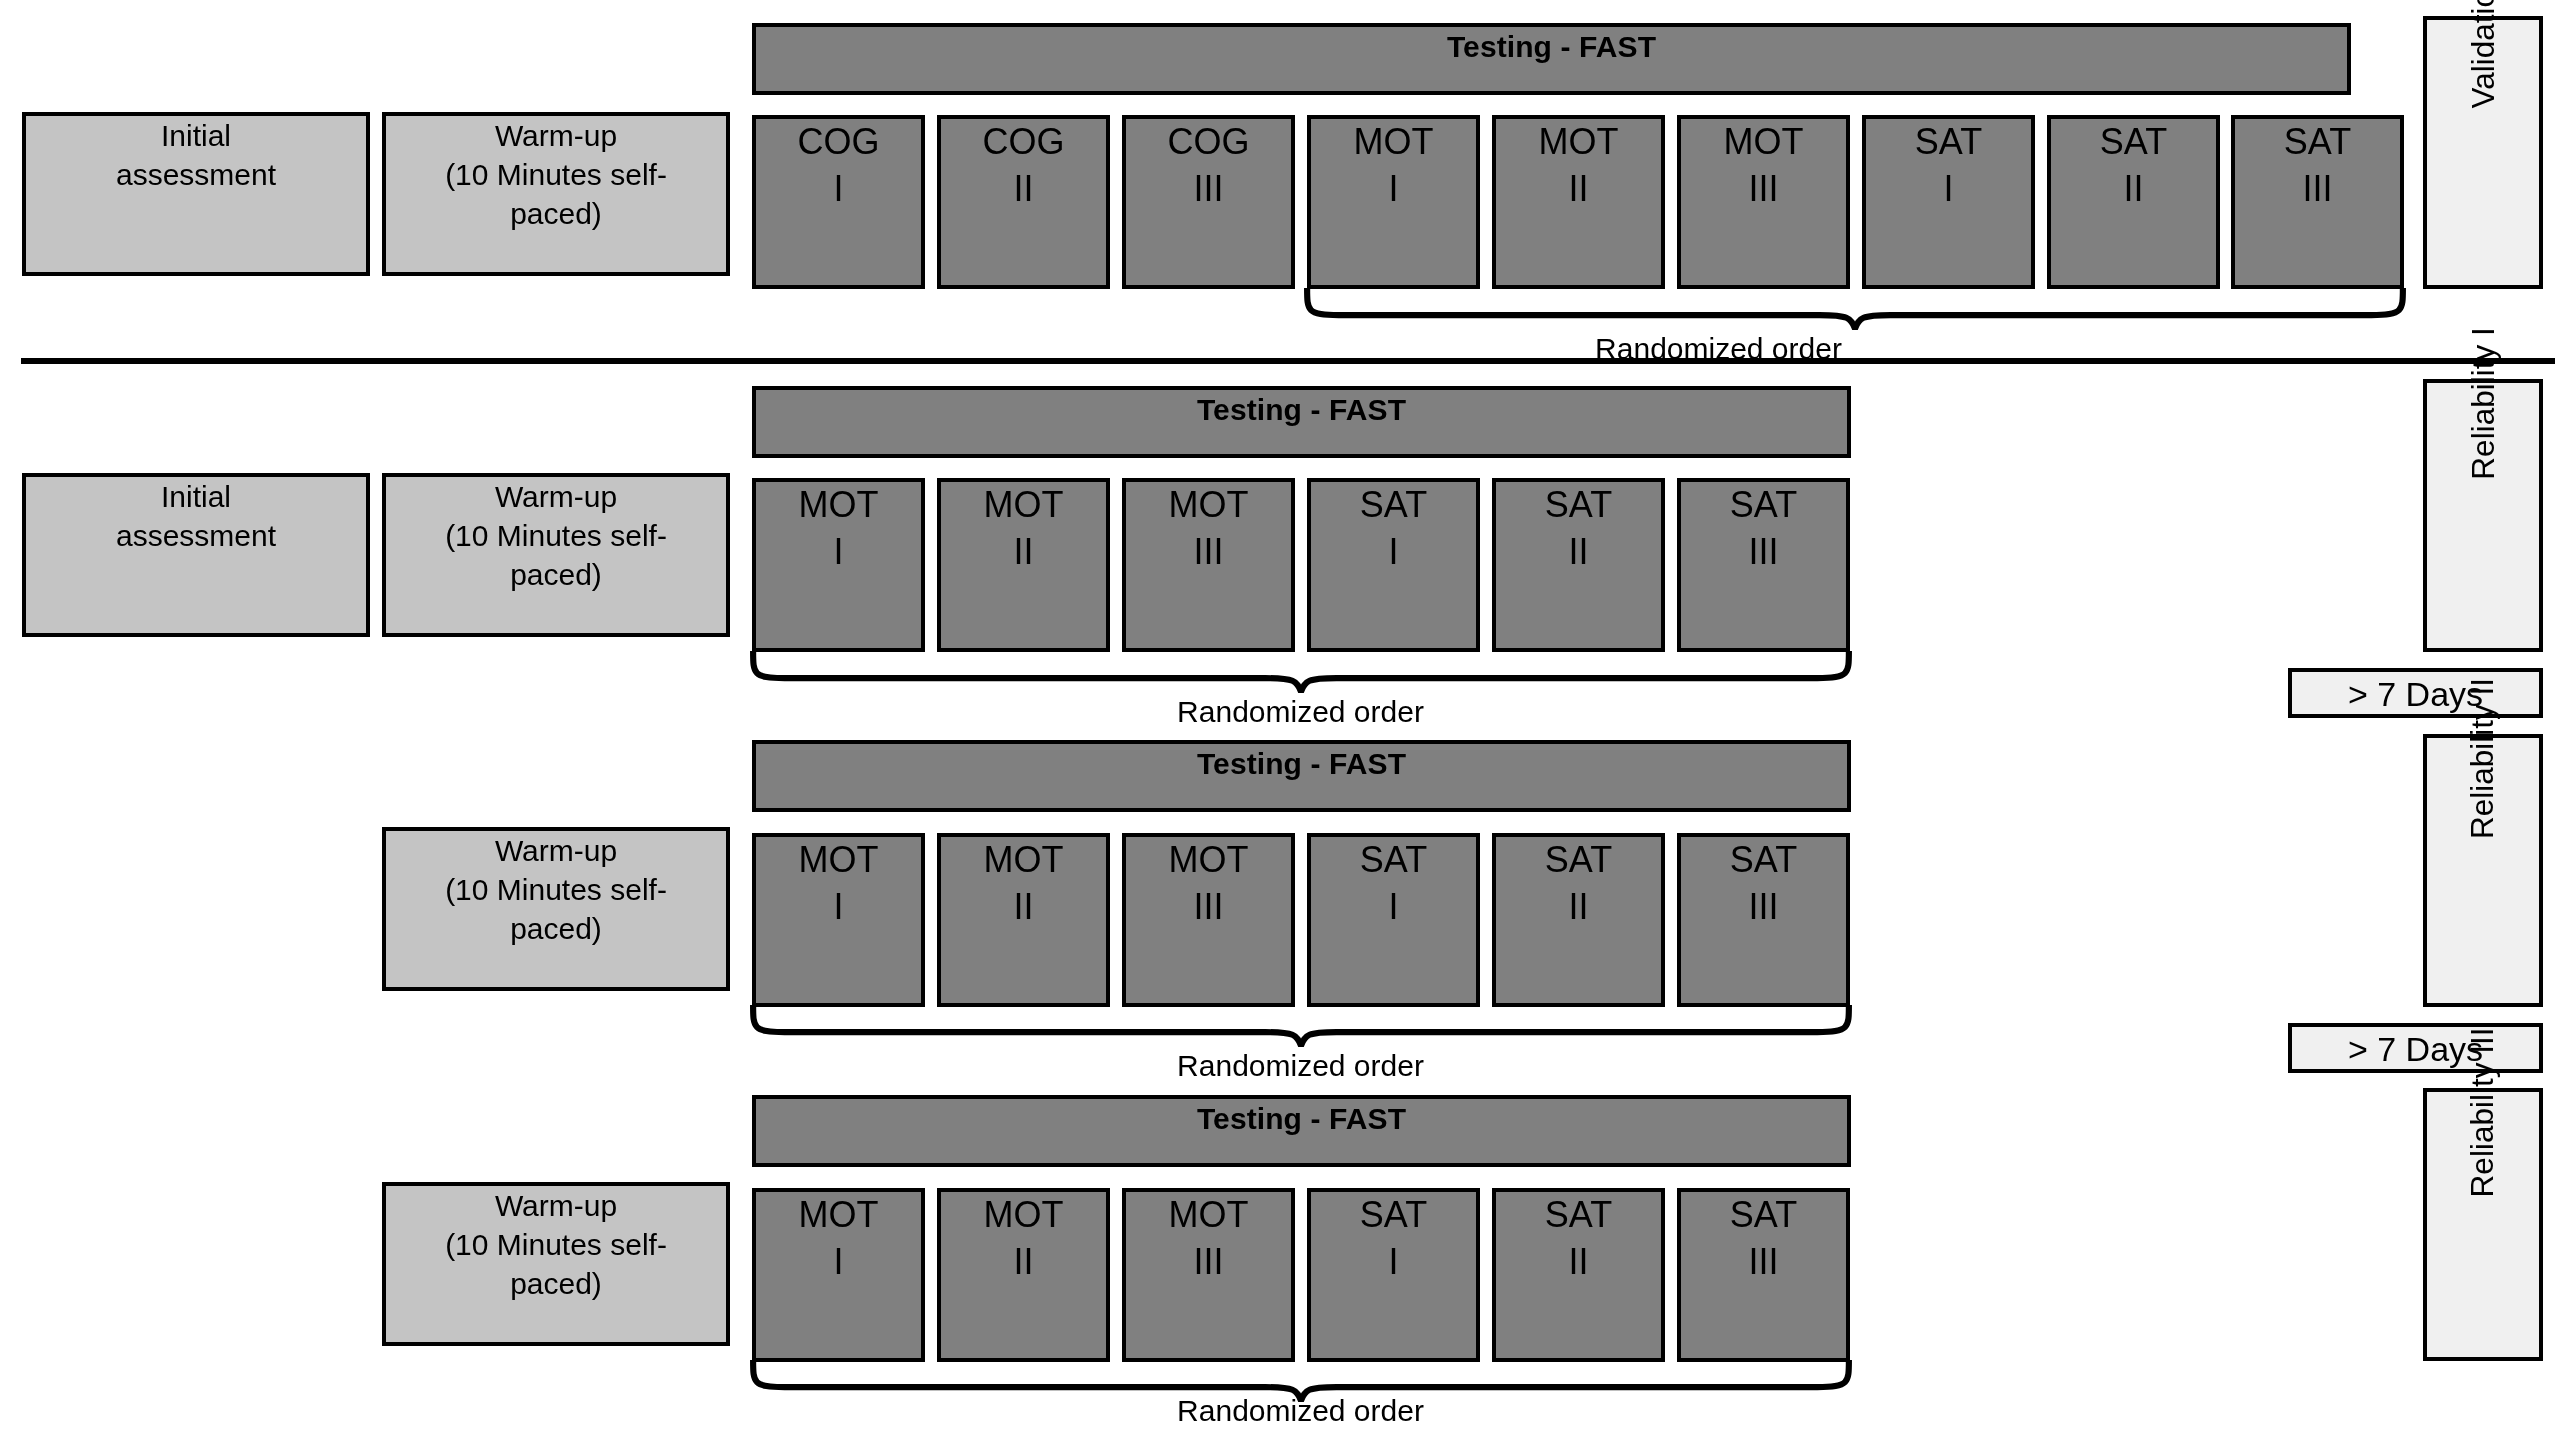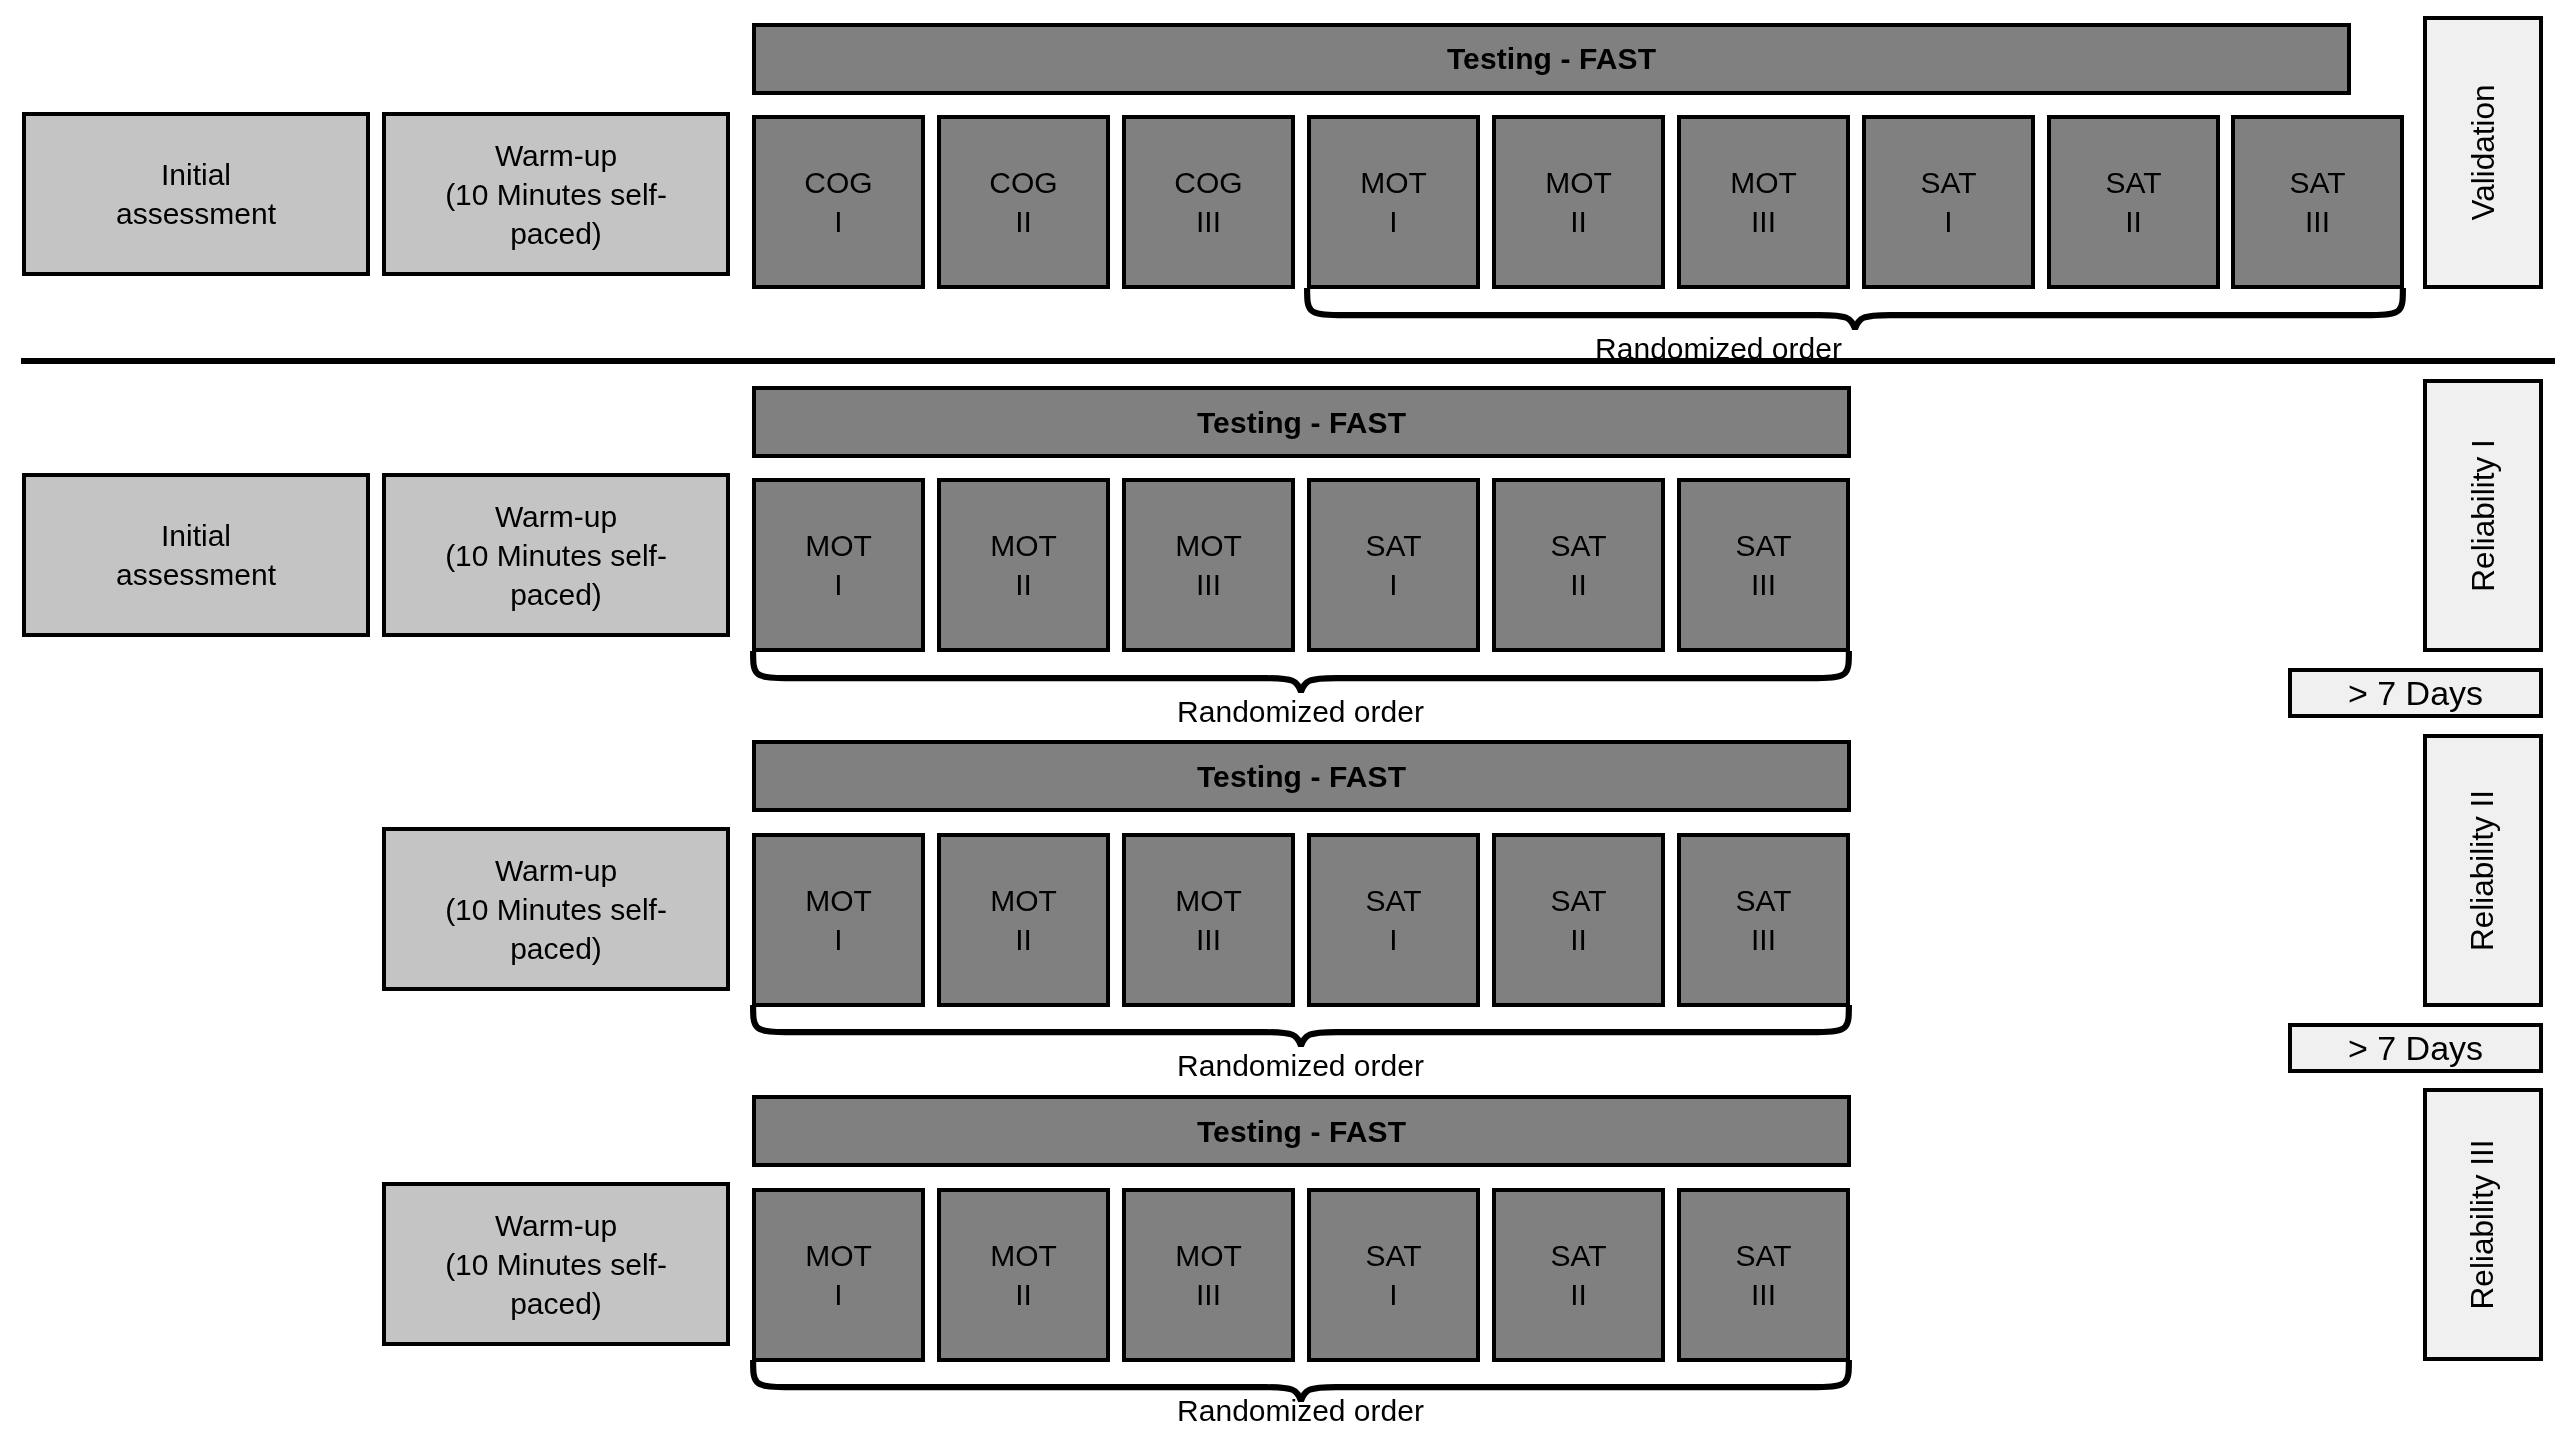--- a/index.html
+++ b/index.html
@@ -14,36 +14,36 @@
     background:#ffffff;
     overflow:hidden;
   }
 
   
   .box{
     position:absolute;
     box-sizing:border-box;
     border:4.8px solid #000;
     display:flex;
-    align-items:center;
+    align-items:flex-start;
     justify-content:center;
     text-align:center;
     line-height:1.30;
   }
   .box-light{ background:#c4c4c4; }
   .box-dark{  background:#808080; }
   .box-pale{  background:#f0f0f0; }
 
   .bar-title{
     font-size:30px;
     font-weight:bold;
     letter-spacing:0.1px;
   }
   .blk-label{
-    font-size:30px;
+    font-size:36px;
     font-weight:normal;
     white-space:pre-line;
   }
   .stage-label{
     font-size:30px;
     font-weight:normal;
     white-space:pre-line;
     padding:0 8.2px;
   }
   .rot{

